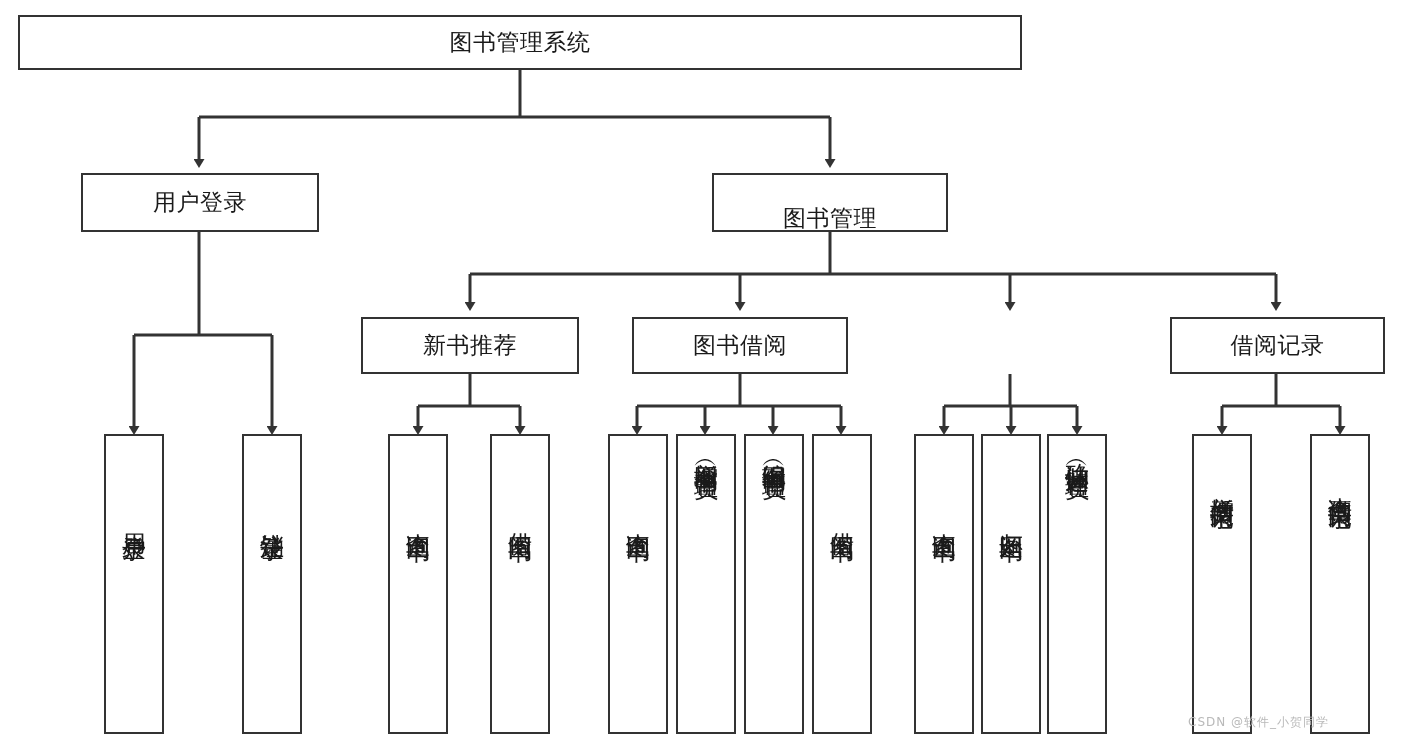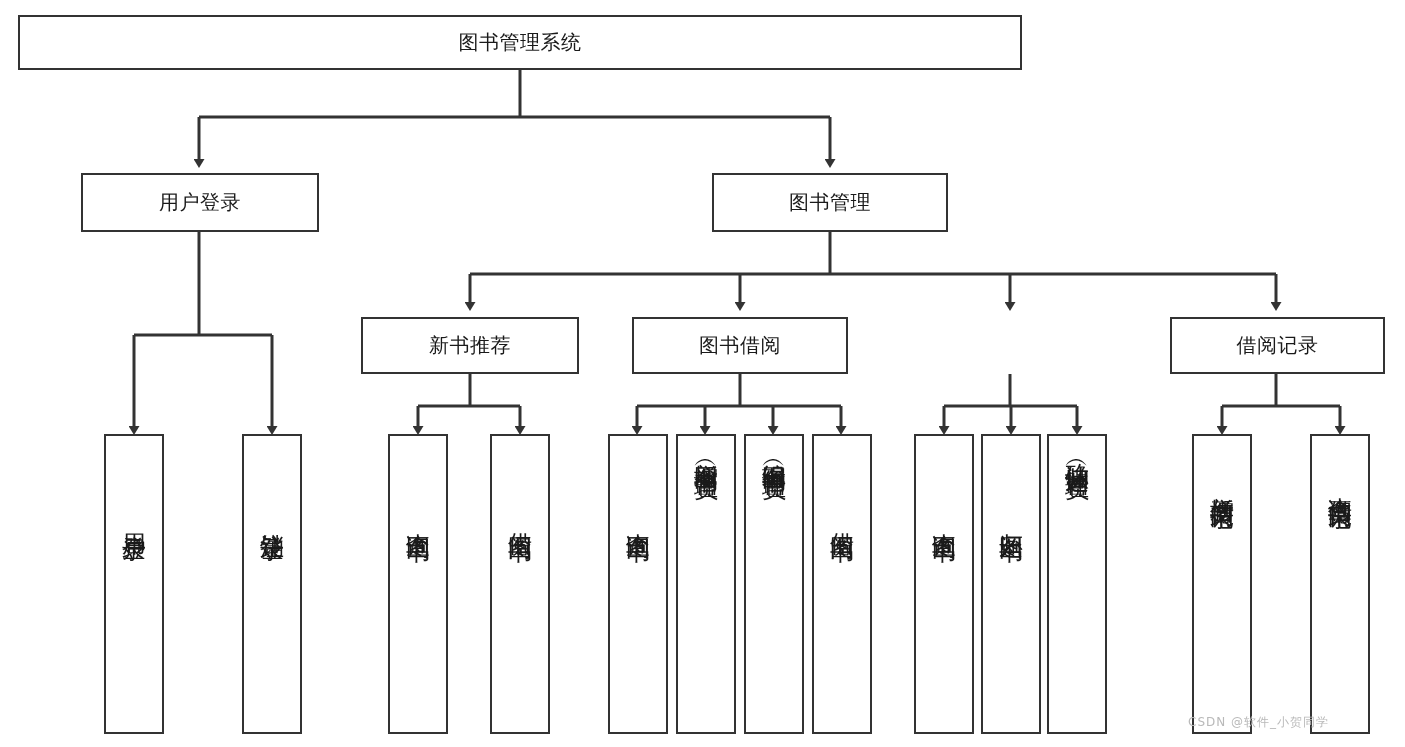--- a/index.html
+++ b/index.html
@@ -36,21 +36,21 @@
     color: #1a1a1a;
   }
   .node .label {
     display: block;
     text-align: center;
     line-height: 1.02;
     letter-spacing: 0.5px;
   }
   .node.horiz .label {
     writing-mode: horizontal-tb;
-    font-size: 20px;
+    font-size: 23px;
   }
   .node.vert {
     align-items: flex-start;
     padding-top: 6px;
   }
   .node.vert .label {
     writing-mode: vertical-rl;
     text-orientation: upright;
     font-size: 24px;
     line-height: 1.0;
@@ -121,21 +121,21 @@
   </svg>
 
   <div class="node horiz" style="left:18px; top:15px; width:1004px; height:55px;">
     <span class="label">图书管理系统</span>
   </div>
 
   <div class="node horiz" style="left:81px; top:173px; width:238px; height:59px;">
     <span class="label">用户登录</span>
   </div>
 
-  <div class="node horiz" style="left:712px; top:173px; width:236px; height:59px;">
+  <div class="node horiz" style="left:712px; top:173px; width:236px; height:59px;align-items:flex-end;">
     <span class="label">图书管理</span>
   </div>
 
   <div class="node horiz" style="left:361px; top:317px; width:218px; height:57px;">
     <span class="label">新书推荐</span>
   </div>
 
   <div class="node horiz" style="left:632px; top:317px; width:216px; height:57px;">
     <span class="label">图书借阅</span>
   </div>

